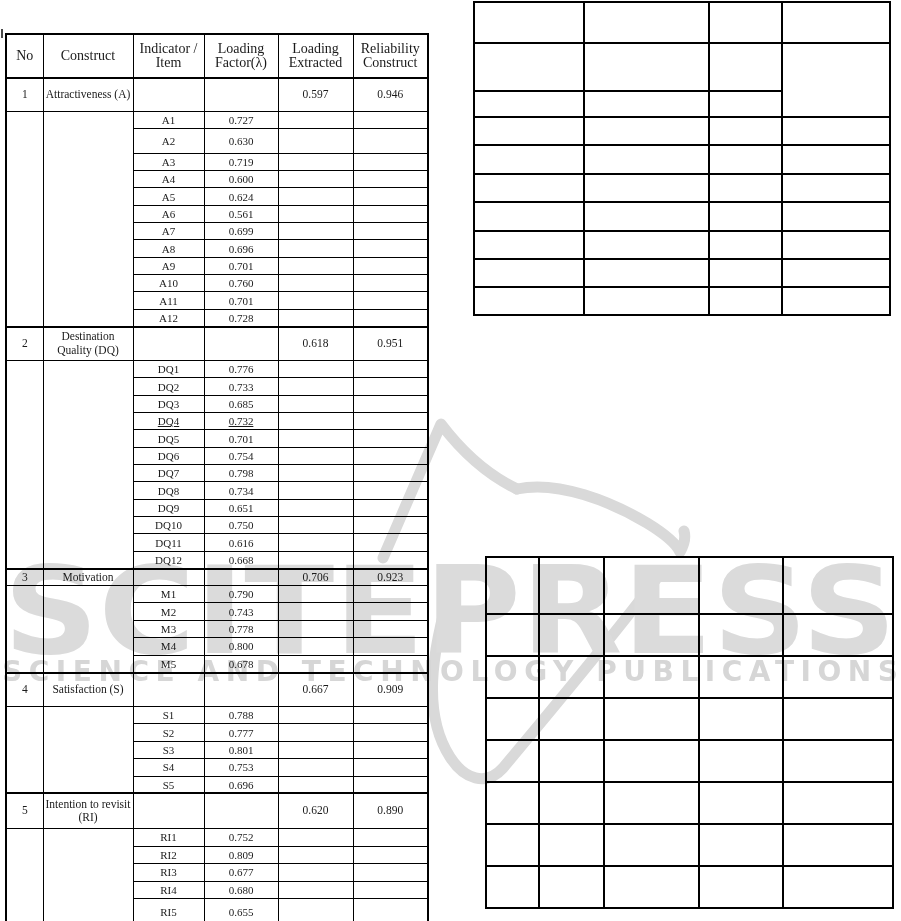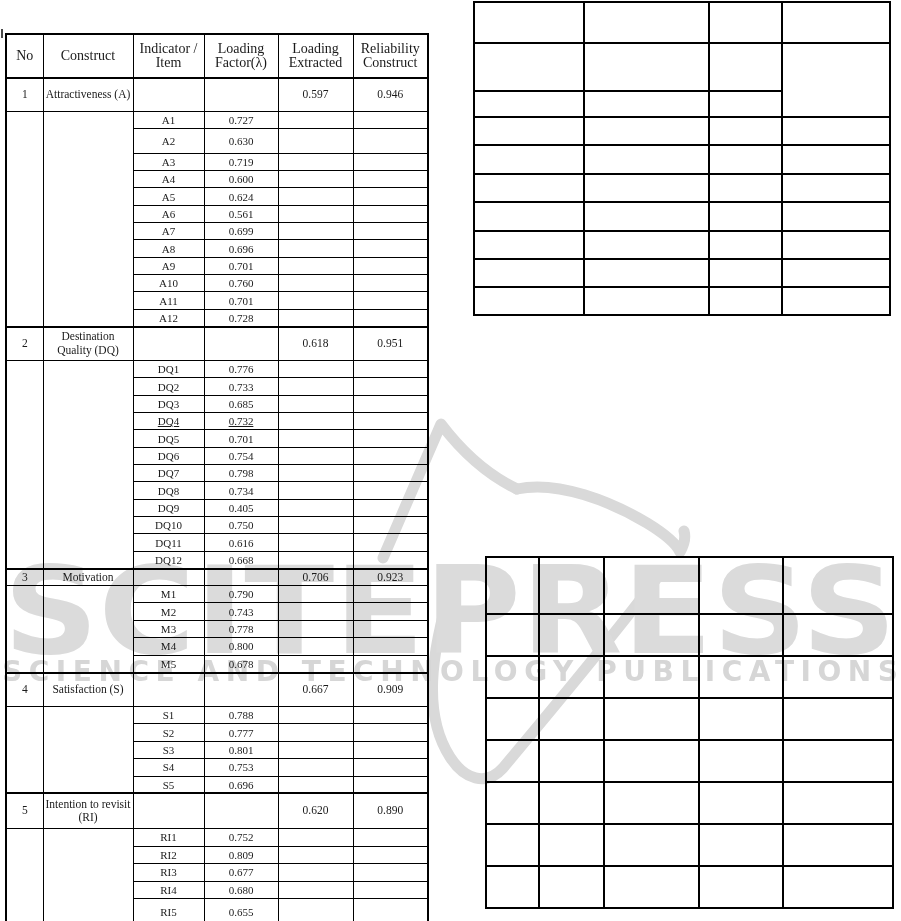--- a/index.html
+++ b/index.html
@@ -212,21 +212,21 @@
         <td></td>
       </tr>
       <tr class="item-row" style="height: 17.33px;">
         <td>DQ8</td>
         <td>0.734</td>
         <td></td>
         <td></td>
       </tr>
       <tr class="item-row" style="height: 17.33px;">
         <td>DQ9</td>
-        <td>0.405</td>
+        <td>0.651</td>
         <td></td>
         <td></td>
       </tr>
       <tr class="item-row" style="height: 17.33px;">
         <td>DQ10</td>
         <td>0.750</td>
         <td></td>
         <td></td>
       </tr>
       <tr class="item-row" style="height: 17.33px;">

